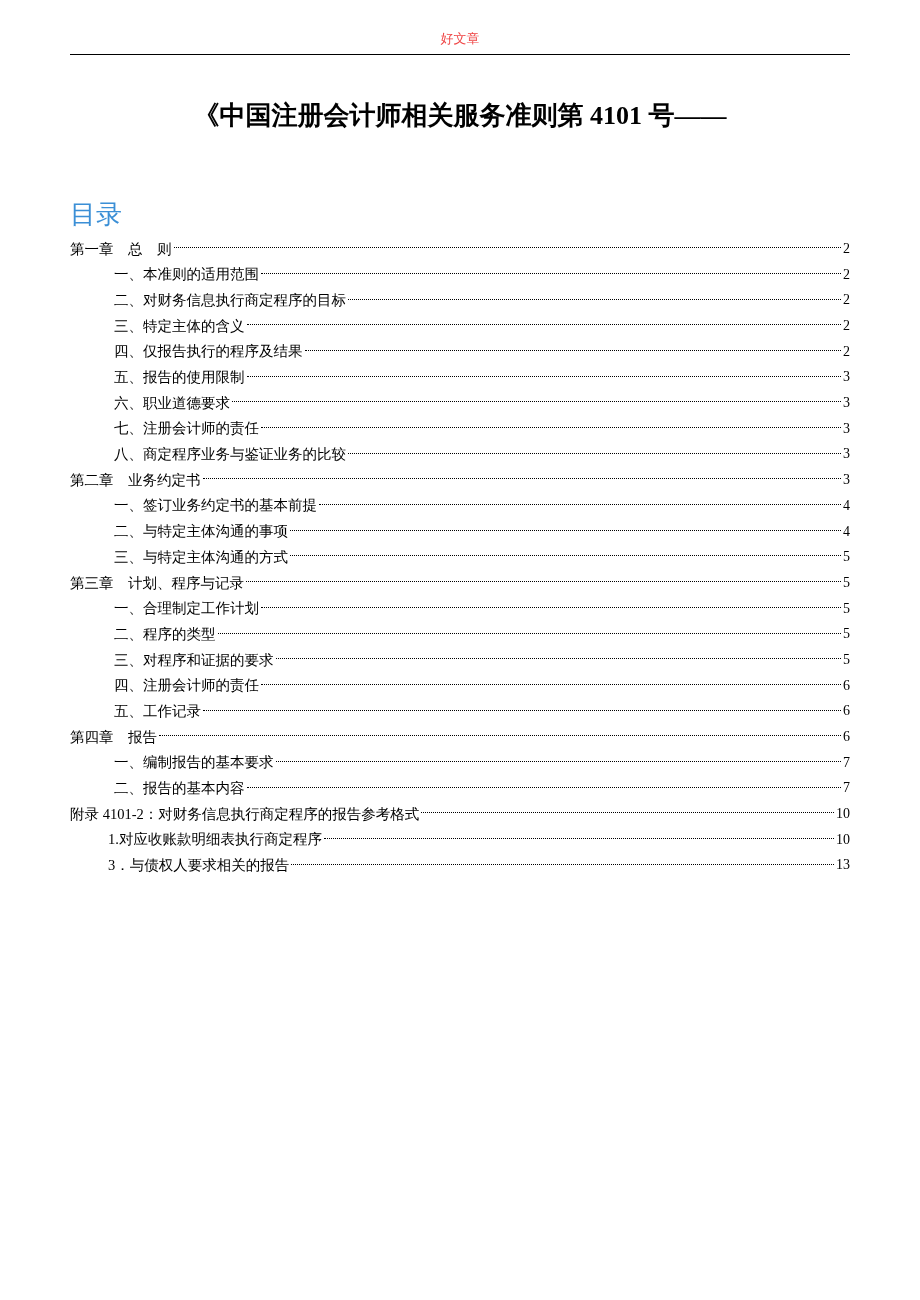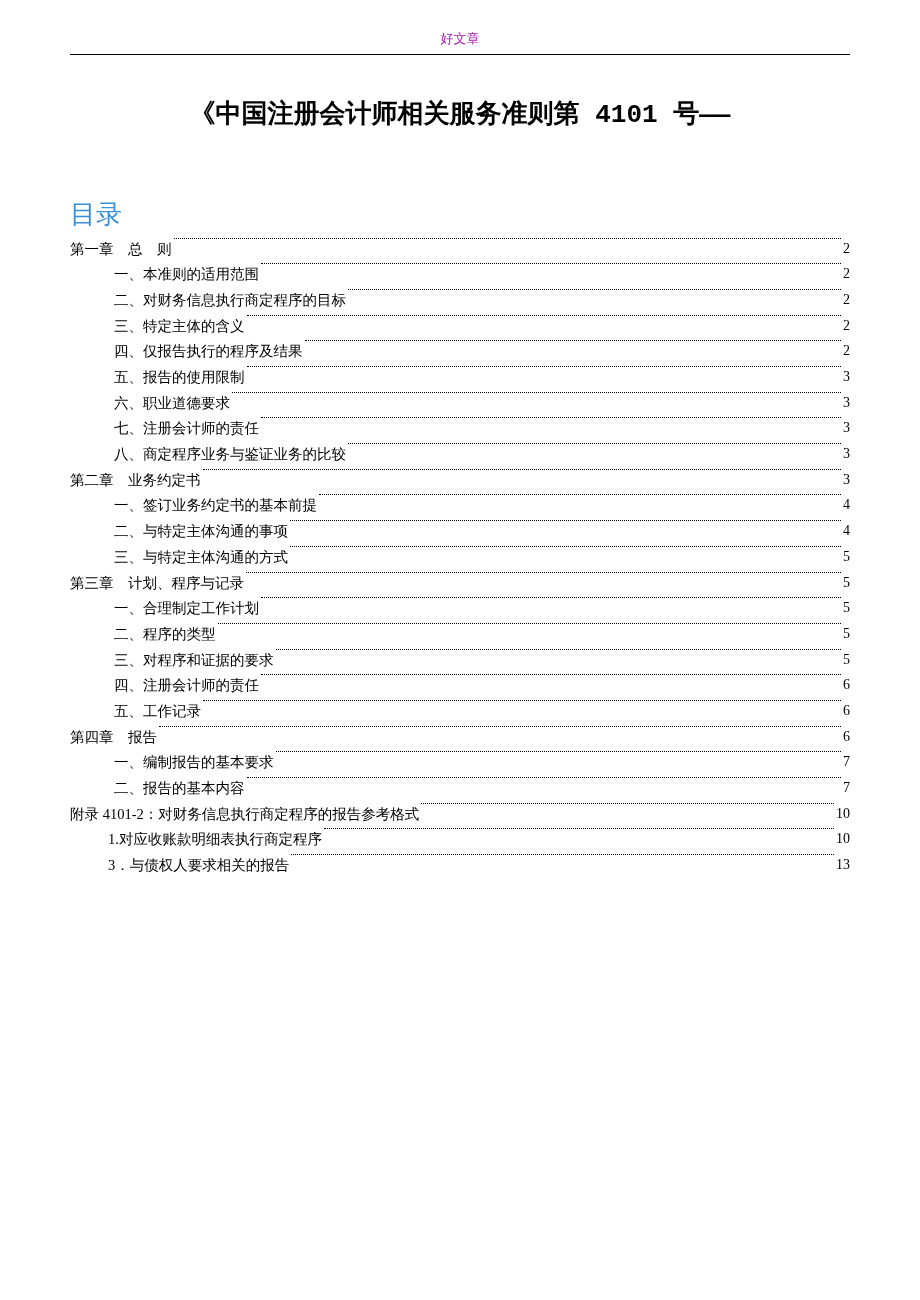--- a/index.html
+++ b/index.html
@@ -8,49 +8,49 @@
     height: 1300px;
     background: #fff;
     font-family: "SimSun", "宋体", serif;
     color: #000;
     padding: 30px 70px 30px 70px;
     font-size: 14px;
   }
   .header-text {
     text-align: center;
     font-size: 13px;
-    color: #a21caf;
+    color: #ef4444;
     padding-bottom: 6px;
   }
   .top-rule {
     border: none;
     border-top: 1.5px solid #000;
     margin-bottom: 40px;
   }
   .doc-title {
     text-align: center;
     font-size: 26px;
     font-weight: bold;
-    font-family: Liberation Mono, monospace;
+    font-family: Liberation Serif, serif;
     line-height: 1.6;
     margin-bottom: 60px;
   }
   .toc-label {
     color: #3b8fd6;
     font-size: 26px;
     font-family: "SimSun", "宋体", serif;
     margin-bottom: 6px;
   }
   .toc {
     font-size: 14.5px;
     line-height: 1.6;
   }
   .toc-row {
     display: flex;
-    align-items: flex-start;
+    align-items: center;
     margin-bottom: 2.5px;
     white-space: nowrap;
   }
   .toc-text {
     flex: 0 0 auto;
   }
   .toc-dots {
     flex: 1 1 auto;
     border-bottom: 1.5px dotted #000;
     margin: 0 2px 3px 2px;

